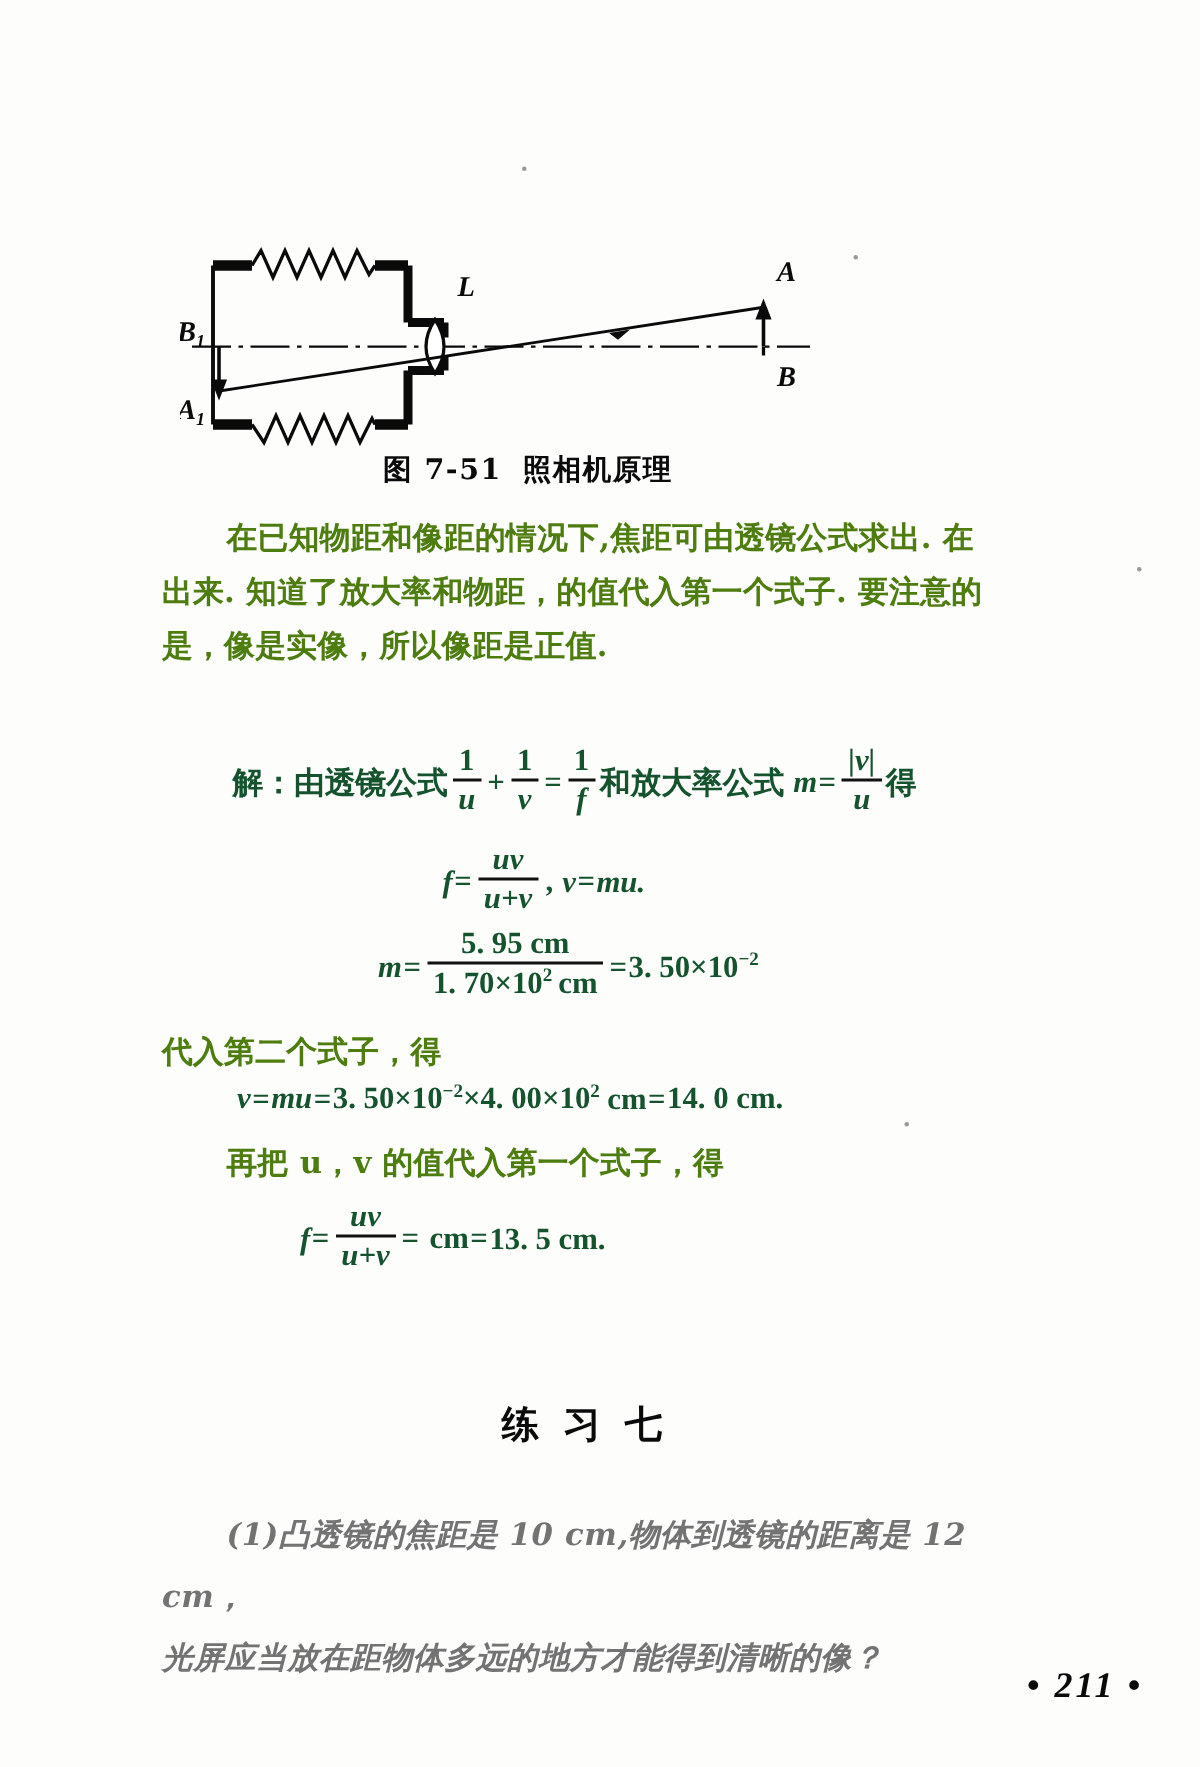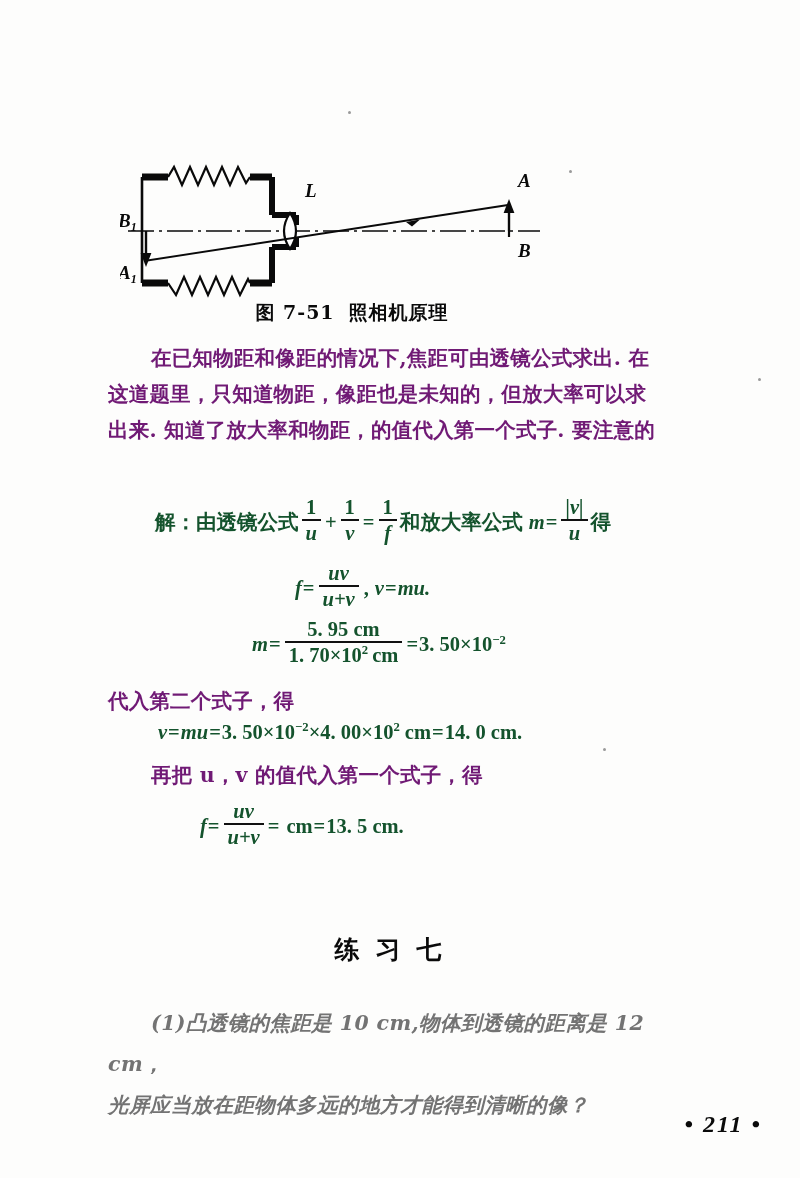--- a/index.html
+++ b/index.html
@@ -46,21 +46,21 @@
 
   
   .body-block {
     position: absolute;
     left: 108px;
     width: 586px;
     font-family: "DejaVu Serif", "Liberation Serif", serif;
     font-size: 20.5px;
     font-weight: 700;
     line-height: 36px;
-    color: #701a75;
+    color: #4d7c0f;
     letter-spacing: 0.2px;
     text-align: justify;
   }
 
   .math-line {
     position: absolute;
     font-family: "Liberation Serif", "DejaVu Serif", serif;
     color: #14532d;
     white-space: nowrap;
   }
@@ -200,22 +200,22 @@
       <text x="398" y="102" font-family="Liberation Serif, serif" font-size="19" font-style="italic" font-weight="700" fill="#0a0a0a">B</text>
     </svg>
   </div>
 
   <div class="fig-caption">
     <span class="cap-num">图 7-51</span><span>照相机原理</span>
   </div>
 
   <div class="body-block" style="top:340px;">
     <div style="text-indent:2.1em;">在已知物距和像距的情况下,焦距可由透镜公式求出. 在</div>
-    <div>这道题里，只知道物距，像距也是未知的，但放大率可以求</div>
     <div>出来.  知道了放大率和物距，的值代入第一个式子.  要注意的</div>
+    <div>是，像是实像，所以像距是正值.</div>
   </div>
 
   <div class="math-line" style="left:155px; top:496px; font-size:20.5px;">
     <span class="mb" style="font-family:'DejaVu Serif',serif;">解：</span><span class="mb" style="font-family:'DejaVu Serif',serif;">由透镜公式</span><span class="frac"><span class="top num">1</span><span class="bar"></span><span class="bot mi">u</span></span><span class="op num">+</span><span class="frac"><span class="top num">1</span><span class="bar"></span><span class="bot mi">v</span></span><span class="op num">=</span><span class="frac"><span class="top num">1</span><span class="bar"></span><span class="bot mi">f</span></span><span class="mb" style="font-family:'DejaVu Serif',serif;">和放大率公式</span><span class="mi" style="margin-left:6px;">m</span><span class="op num">=</span><span class="frac"><span class="top mi">|v|</span><span class="bar"></span><span class="bot mi">u</span></span><span class="mb" style="font-family:'DejaVu Serif',serif;">得</span>
   </div>
 
   <div class="math-line" style="left:295px; top:562px; font-size:20.5px;">
     <span class="mi">f</span><span class="op num">=</span><span class="frac"><span class="top mi">uv</span><span class="bar"></span><span class="bot mi">u+v</span></span><span class="num" style="margin:0 6px 0 2px;">,</span><span class="mi">v</span><span class="op num">=</span><span class="mi">mu.</span>
   </div>
 

